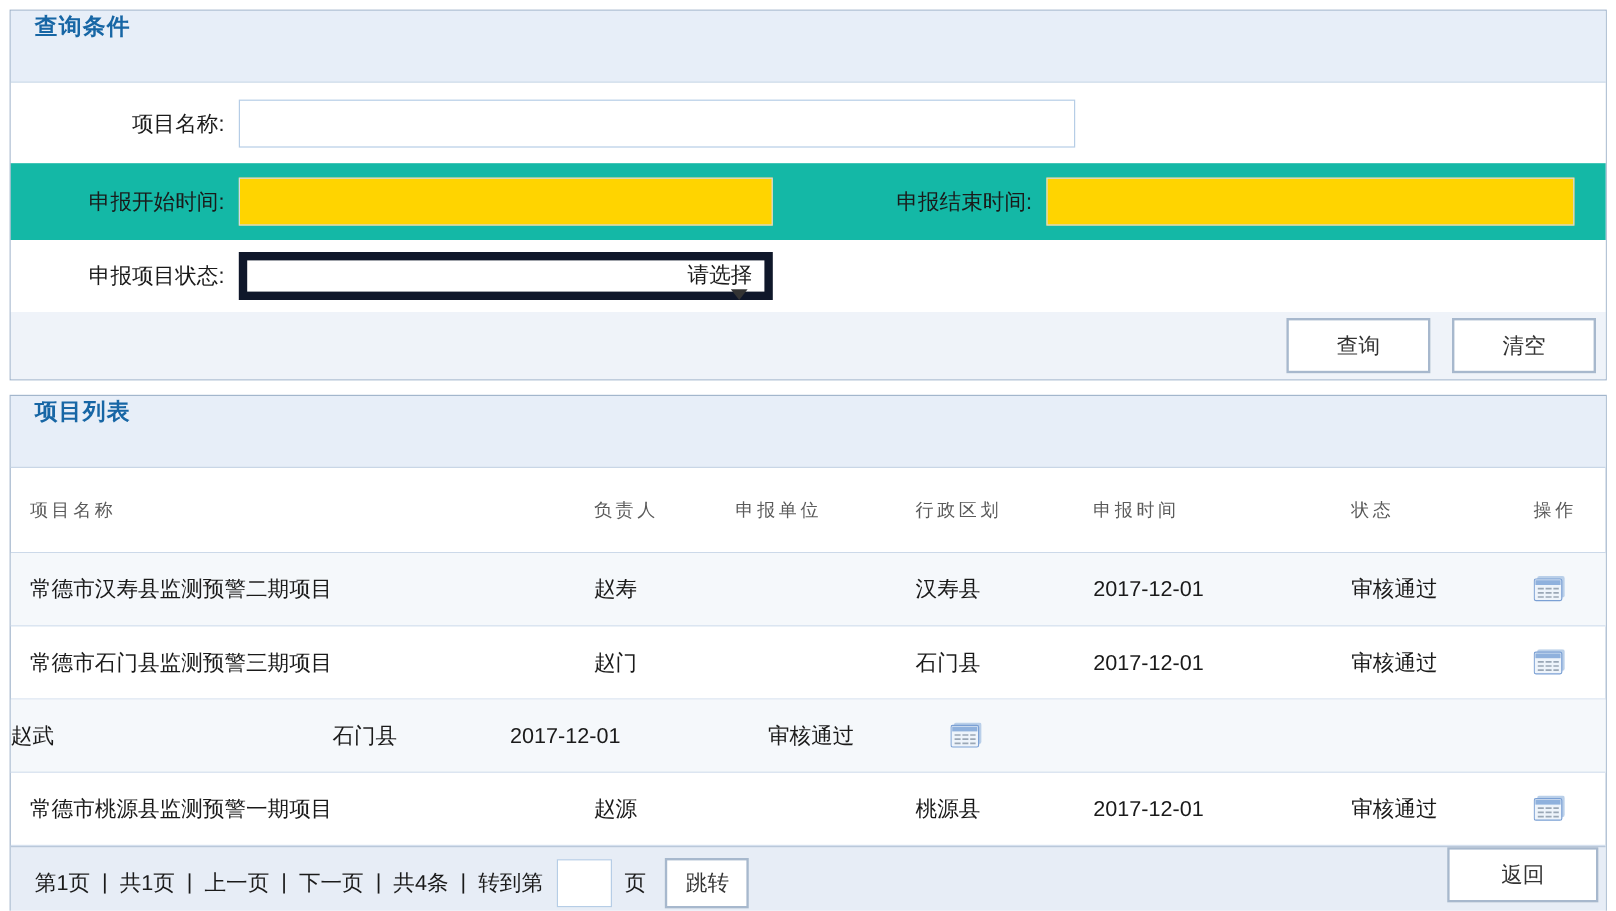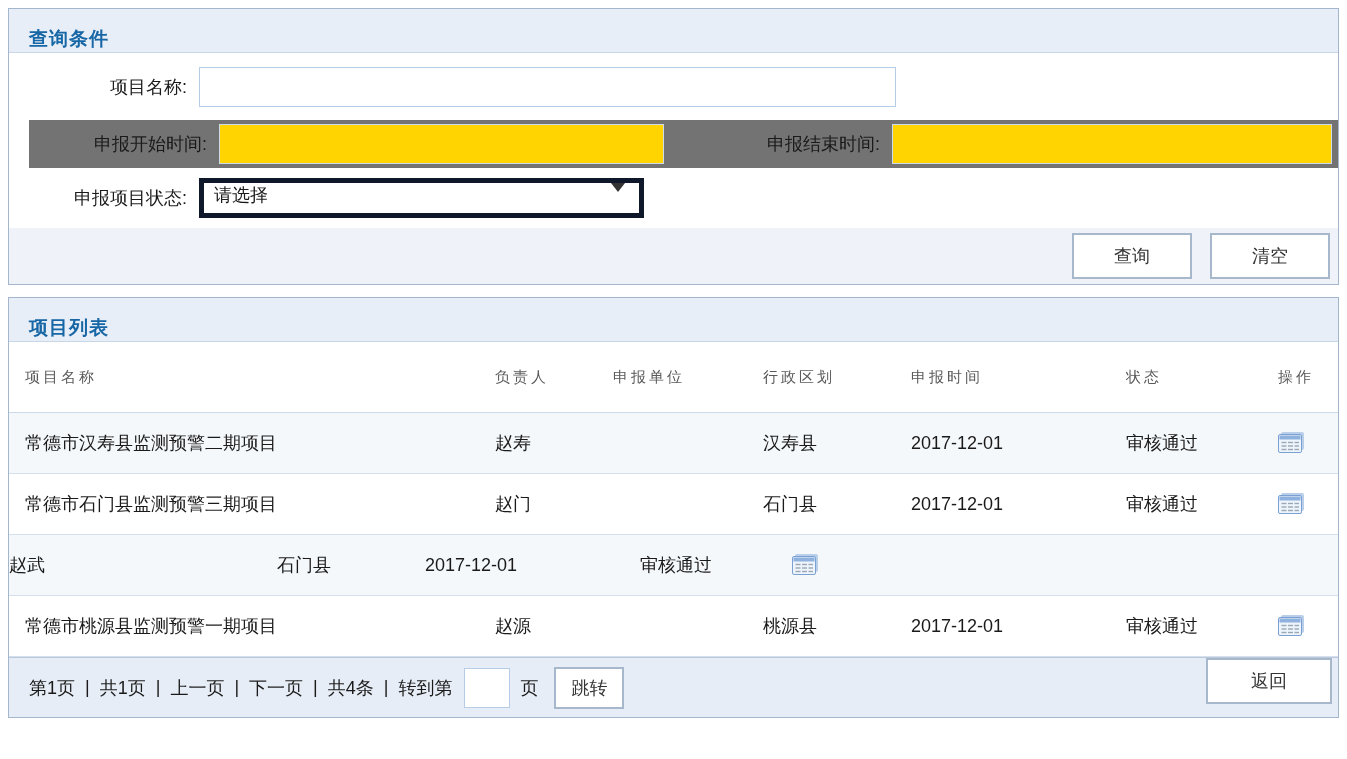--- a/index.html
+++ b/index.html
@@ -10,35 +10,35 @@
     font-size: 18px; color: #1a1a1a;
     overflow: hidden;
   }
   .page { padding: 8px; }
   .panel {
     border: 1px solid #a3b6cc;
     background: #ffffff;
   }
   .panel + .panel { margin-top: 12px; }
   .panel-header {
-    height: 44px;
+    height: 60px;
     background: #e7eef8;
     border-bottom: 1px solid #c9d6e6;
-    display: flex; align-items: flex-end;
+    display: flex; align-items: flex-start;
     padding-left: 20px;
   }
   .panel-title {
     color: #1766a5; font-weight: bold; font-size: 19px;
     letter-spacing: 1px;
   }
 
   
   .form-row { display: flex; align-items: center; }
   .row-name   { height: 67px; background: #ffffff; }
-  .row-dates  { height: 48px; background: #737373; margin-left: 20px; }
+  .row-dates  { height: 64px; background: #14b8a6; }
   .row-status { height: 60px; background: #ffffff; }
   .row-actions{ height: 56px; background: #eff3f9; justify-content: flex-end; padding-right: 8px; }
 
   .f-label { text-align: right; padding-right: 12px; white-space: nowrap; }
   .w-label1 { width: 190px; }
   .w-label2 { width: 228px; }
 
   .text-input {
     height: 40px; border: 1px solid #b6cde6; background: #ffffff;
     font-size: 18px; padding: 0 8px;
@@ -47,24 +47,25 @@
   .w-wide { width: 697px; }
   .date-input {
     height: 40px; width: 445px;
     background: #ffd400;
     border: 1px solid #cfdae9;
   }
   .date-input.second { width: 440px; }
 
   .select-box {
     width: 445px; height: 40px;
-    border: 5px solid #0f172a; background: #ffffff;
-    display: flex; align-items: flex-start;
+    border: 7px solid #0f172a; background: #ffffff;
+    display: flex; align-items: flex-end;
     padding: 0 10px;
     cursor: default;
+    flex-direction: column;
   }
   .select-box .sel-text { flex: 1; }
   .caret {
     width: 0; height: 0;
     border-left: 7px solid transparent;
     border-right: 7px solid transparent;
     border-top: 9px solid #333333;
     margin-right: 4px;
   }
 

